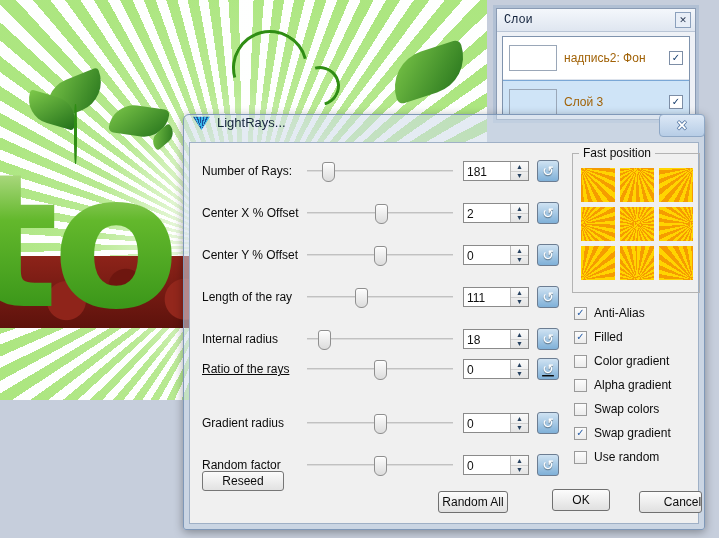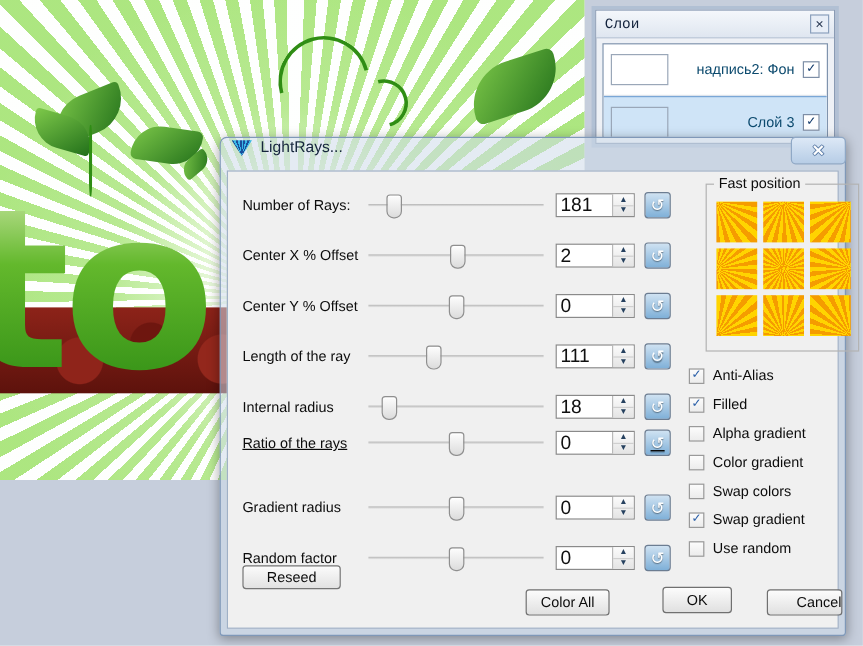--- a/index.html
+++ b/index.html
@@ -116,21 +116,21 @@
     background:linear-gradient(#7c1d14,#4e0f0a);
   }
   .thumb-checker{
     width:100%;height:100%;
     background-image:
       linear-gradient(45deg,#aaa 25%,transparent 25%,transparent 75%,#aaa 75%),
       linear-gradient(45deg,#aaa 25%,transparent 25%,transparent 75%,#aaa 75%);
     background-size:12px 12px;background-position:0 0,6px 6px;
     background-color:#fff;
   }
-  .layer-name{flex:1;font-size:12px;color:#0c4a6e;text-align:right;}
+  .layer-name{flex:1;font-size:12px;color:#a16207;}
   .cb-small{
     width:14px;height:14px;border:1px solid #7d8ea6;background:#fff;
     display:flex;align-items:center;justify-content:center;
     font-size:10px;line-height:1;color:#123a6b;box-sizing:border-box;
   }
 
   
   #dialog{
     position:absolute;left:183px;top:114px;width:522px;height:416px;
     border:1px solid #7f98b8;border-radius:6px 6px 3px 3px;
@@ -183,21 +183,21 @@
     border-radius:3px 3px 6px 6px;
     box-sizing:border-box;
     box-shadow:inset 0 1px 0 #fff;
   }
   .spin{
     position:relative;width:66px;flex:0 0 66px;height:20px;margin-left:10px;
     border:1px solid #8a8a8a;background:#fff;box-sizing:border-box;
   }
   .spin input{
     position:absolute;left:0;top:0;width:46px;height:18px;border:0;outline:0;
-    font-family:"Liberation Sans", sans-serif;font-size:16px;color:#101010;
+    font-family:"Liberation Sans", sans-serif;font-size:12px;color:#101010;
     padding-left:3px;background:transparent;
   }
   .spin .arrows{
     position:absolute;right:0;top:0;width:17px;height:18px;
     border-left:1px solid #b9b9b9;
     background:linear-gradient(#fbfbfb,#e4e4e4);
     display:flex;flex-direction:column;
   }
   .spin .arrows .up,.spin .arrows .dn{
     flex:1;display:flex;align-items:center;justify-content:center;
@@ -217,21 +217,21 @@
     position:absolute;left:12px;width:82px;height:20px;
     border:1px solid #767676;border-radius:3px;
     background:linear-gradient(#fbfbfb,#e2e2e2);
     display:flex;align-items:center;justify-content:center;
     font-size:12px;color:#0c0c0c;box-sizing:border-box;
   }
 
   
   .rightcol{position:absolute;left:378px;top:0;right:0;height:100%;}
   .groupbox{
-    position:absolute;left:20px;top:10px;width:128px;height:140px;
+    position:absolute;left:4px;top:10px;width:128px;height:140px;
     border:1px solid #b3b3b3;box-sizing:border-box;text-decoration:underline;
   }
   .groupbox .gtitle{
     position:absolute;left:6px;top:-8px;background:#f0f0f0;padding:0 4px;
     font-size:12px;color:#0c0c0c;
   }
   .grid9{
     position:absolute;left:8px;top:14px;
     display:grid;grid-template-columns:repeat(3,34px);
     grid-template-rows:repeat(3,34px);gap:5px;
@@ -452,38 +452,38 @@
           <div class="chk-row">
             <span class="chk">✓</span>
             <span class="chk-lbl">Anti-Alias</span>
           </div>
           <div class="chk-row">
             <span class="chk">✓</span>
             <span class="chk-lbl">Filled</span>
           </div>
           <div class="chk-row">
             <span class="chk"></span>
+            <span class="chk-lbl">Color gradient</span>
+          </div>
+          <div class="chk-row">
+            <span class="chk"></span>
             <span class="chk-lbl">Alpha gradient</span>
-          </div>
-          <div class="chk-row">
-            <span class="chk"></span>
-            <span class="chk-lbl">Color gradient</span>
           </div>
           <div class="chk-row">
             <span class="chk"></span>
             <span class="chk-lbl">Swap colors</span>
           </div>
           <div class="chk-row">
             <span class="chk">✓</span>
             <span class="chk-lbl">Swap gradient</span>
           </div>
           <div class="chk-row">
             <span class="chk"></span>
             <span class="chk-lbl">Use random</span>
           </div>
         </div>
     </div>
 
-    <div class="btn" id="btn-reset-all">Color All</div>
+    <div class="btn" id="btn-reset-all">Random All</div>
     <div class="btn" id="btn-ok">OK</div>
     <div class="btn" id="btn-cancel">Cancel</div>
   </div>
 </div>
 
 </body></html>

